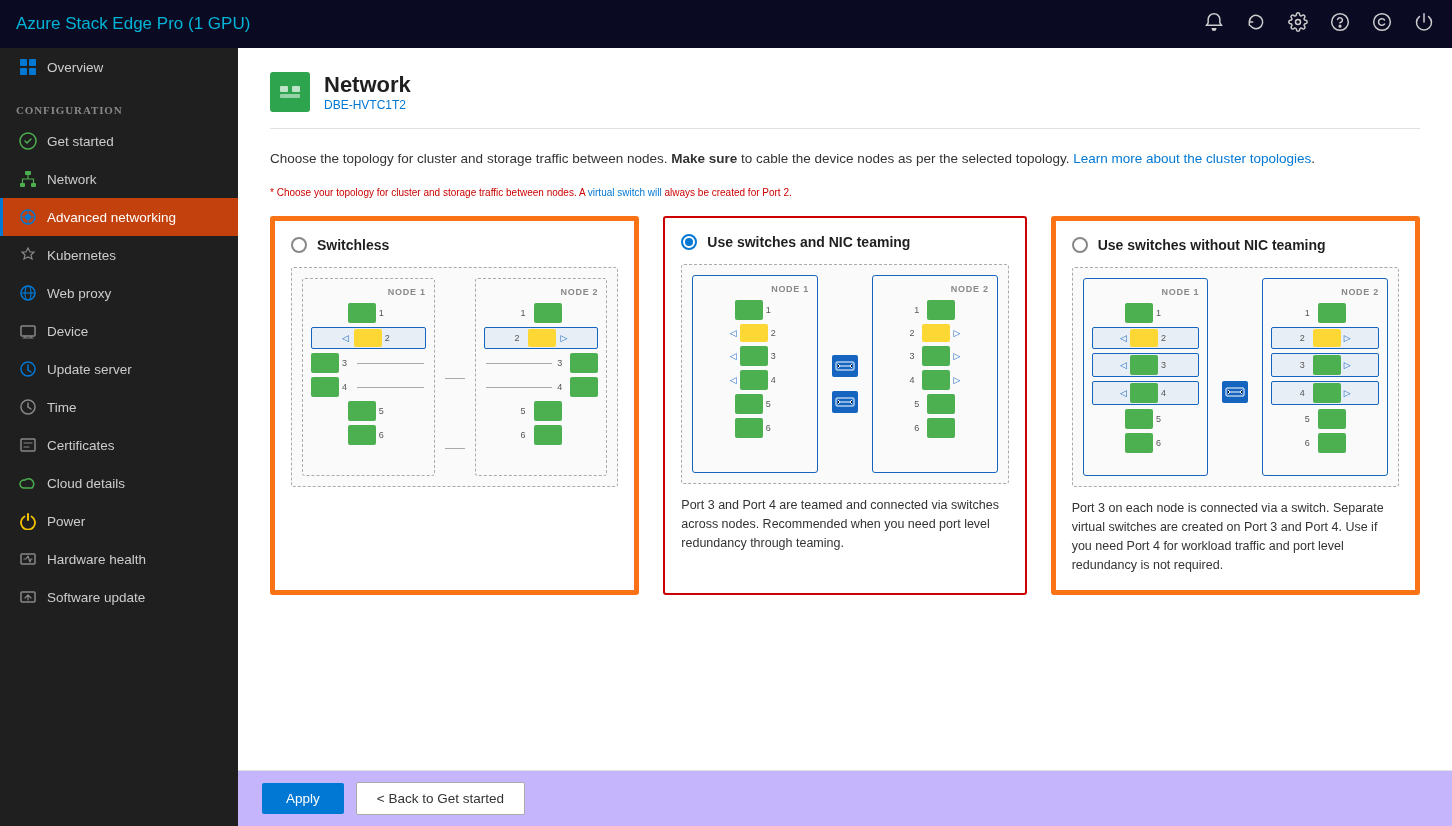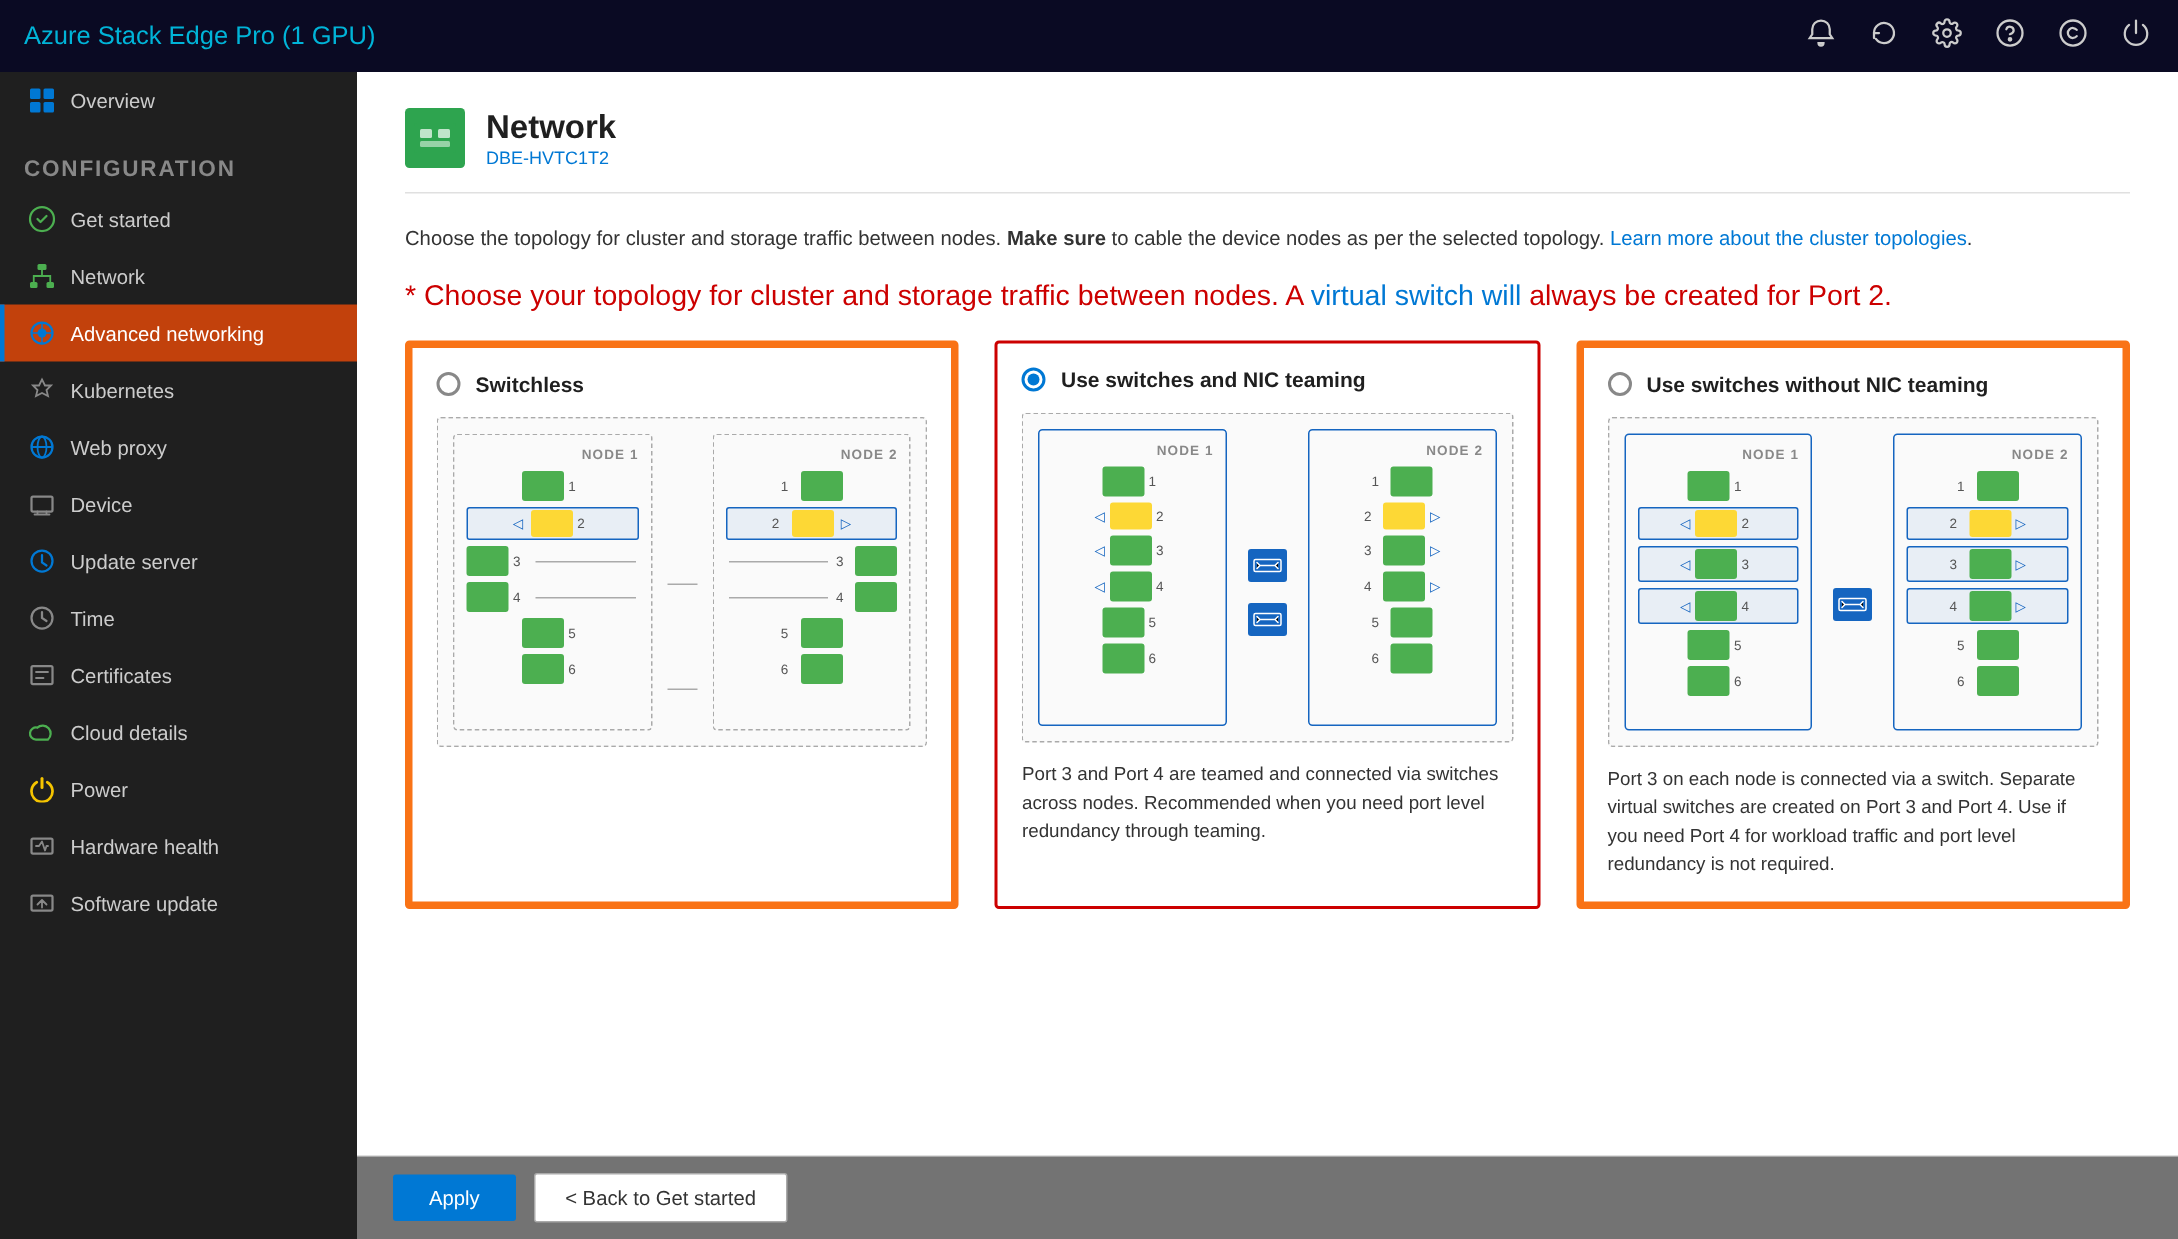--- a/index.html
+++ b/index.html
@@ -47,25 +47,26 @@
       width: 238px;
       background: #1f1f1f;
       display: flex;
       flex-direction: column;
       flex-shrink: 0;
       overflow-y: auto;
       padding-bottom: 8px;
     }
     .sidebar-section-label {
       color: #888;
-      font-size: 15px;
+      font-size: 11px;
       font-weight: 700;
       letter-spacing: 0.08em;
       padding: 18px 16px 6px 16px;
       text-transform: uppercase;
+      font-family: Liberation Serif, serif;
     }
     .sidebar-item {
       display: flex;
       align-items: center;
       padding: 10px 16px;
       color: #ccc;
       font-size: 13.5px;
       cursor: pointer;
       gap: 10px;
       border-left: 3px solid transparent;
@@ -120,21 +121,21 @@
       font-size: 13.5px;
       color: #333;
       line-height: 1.5;
       margin-bottom: 18px;
     }
     .description-text a { color: #0078d4; text-decoration: none; }
     .description-text strong { font-weight: 600; }
 
     
     .topology-label {
-      font-size: 19px;
+      font-size: 10px;
       color: #c00;
       margin-bottom: 18px;
     }
     .topology-label a { color: #0078d4; }
 
     
     .topology-options {
       display: flex;
       gap: 24px;
       margin-bottom: 24px;
@@ -247,21 +248,21 @@
     }
 
     
     .bottom-bar {
       height: 56px;
       border-top: 1px solid #e0e0e0;
       display: flex;
       align-items: center;
       padding: 0 24px;
       gap: 12px;
-      background: #737373;
+      background: #c4b5fd;
       flex-shrink: 0;
     }
     .btn-apply {
       background: #0078d4;
       color: #fff;
       border: none;
       padding: 8px 24px;
       font-size: 13.5px;
       cursor: pointer;
       border-radius: 2px;

